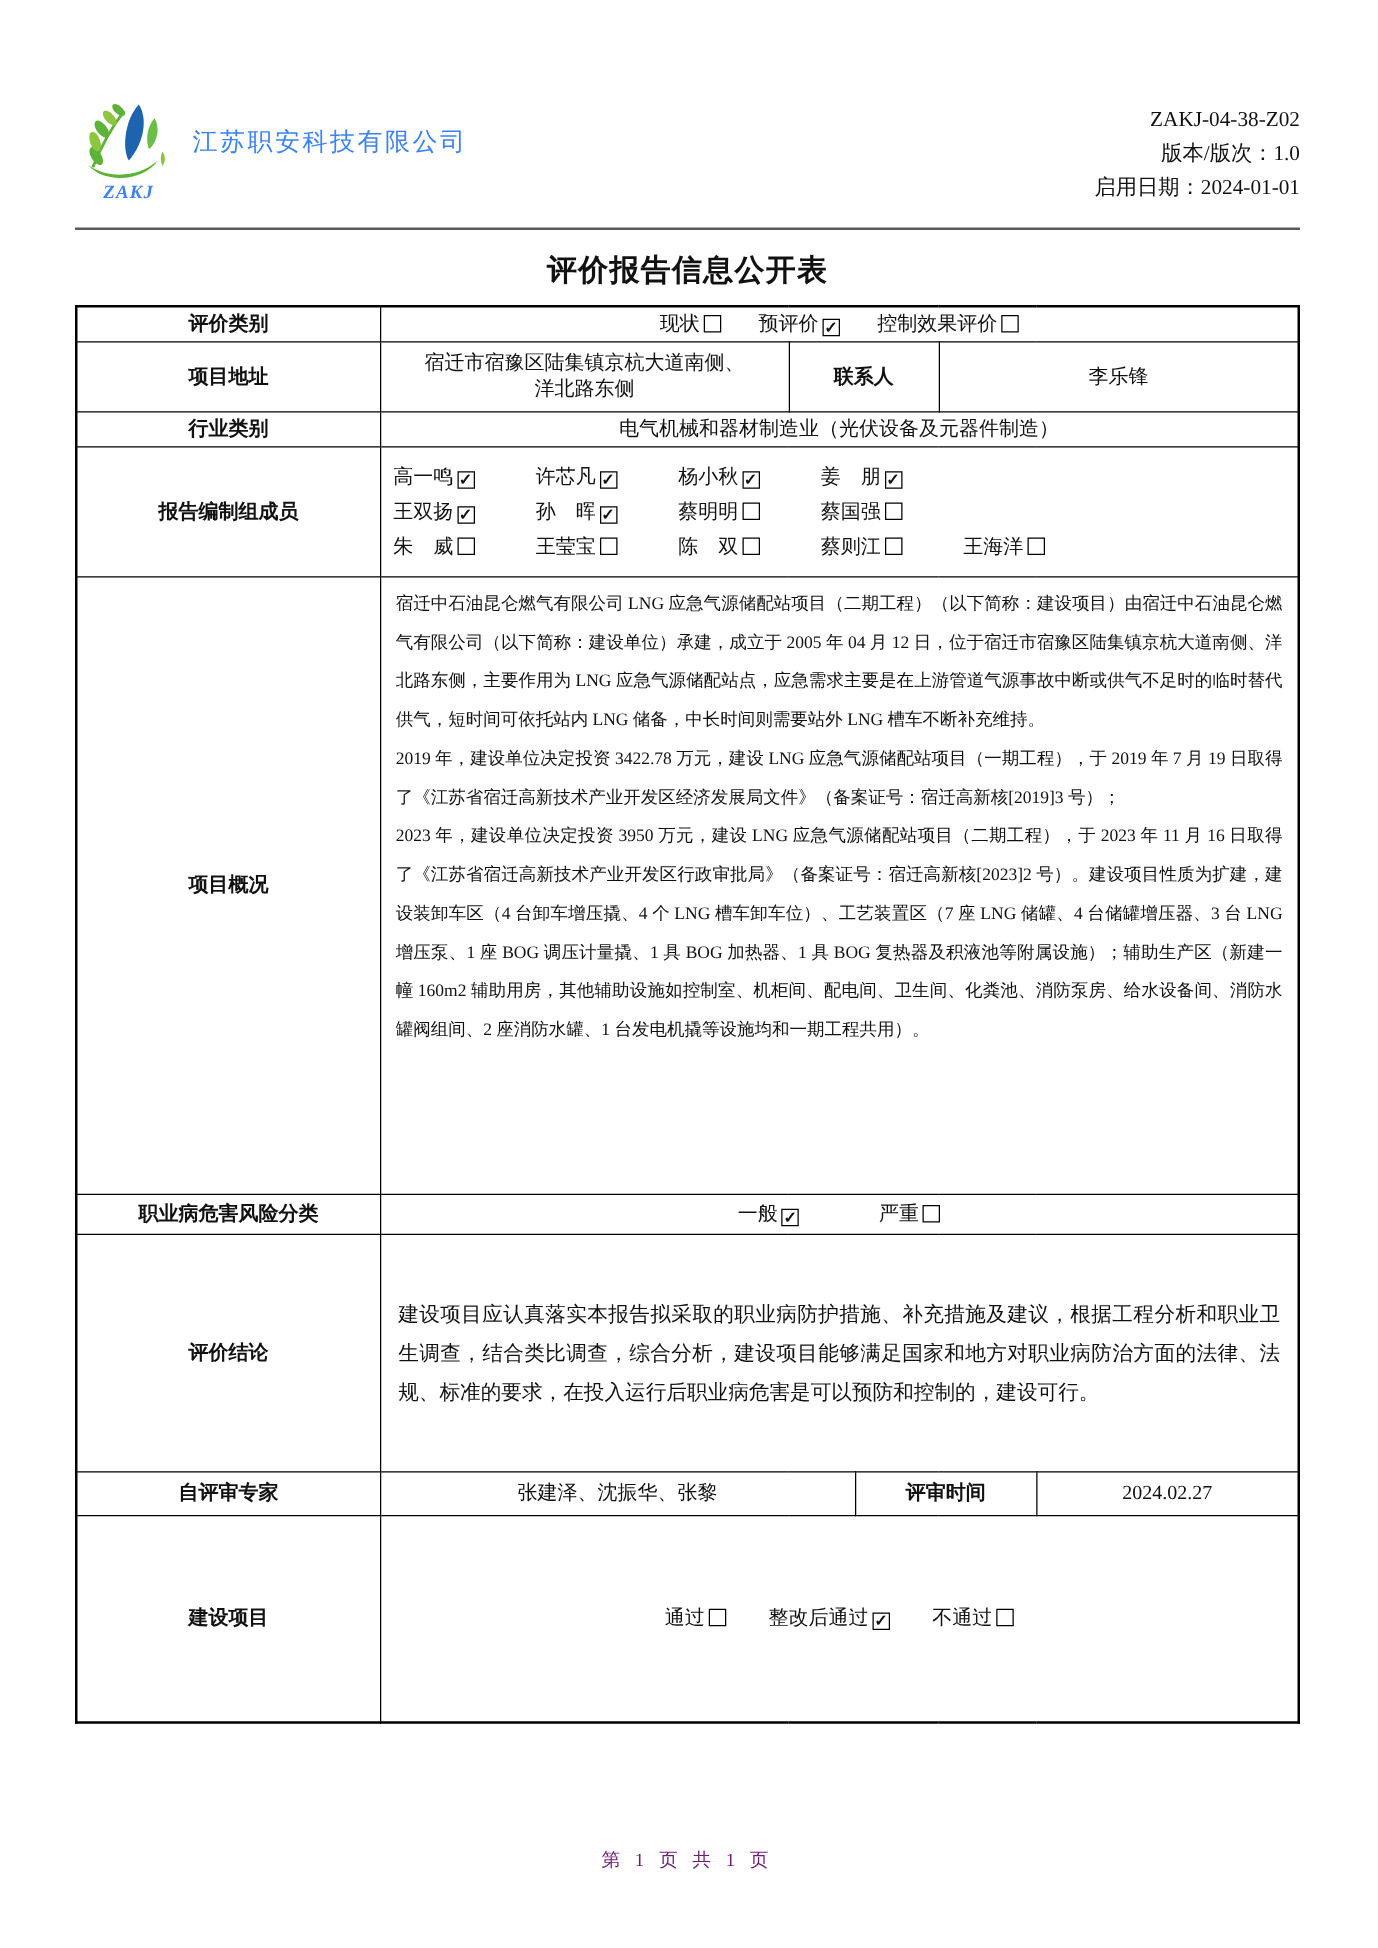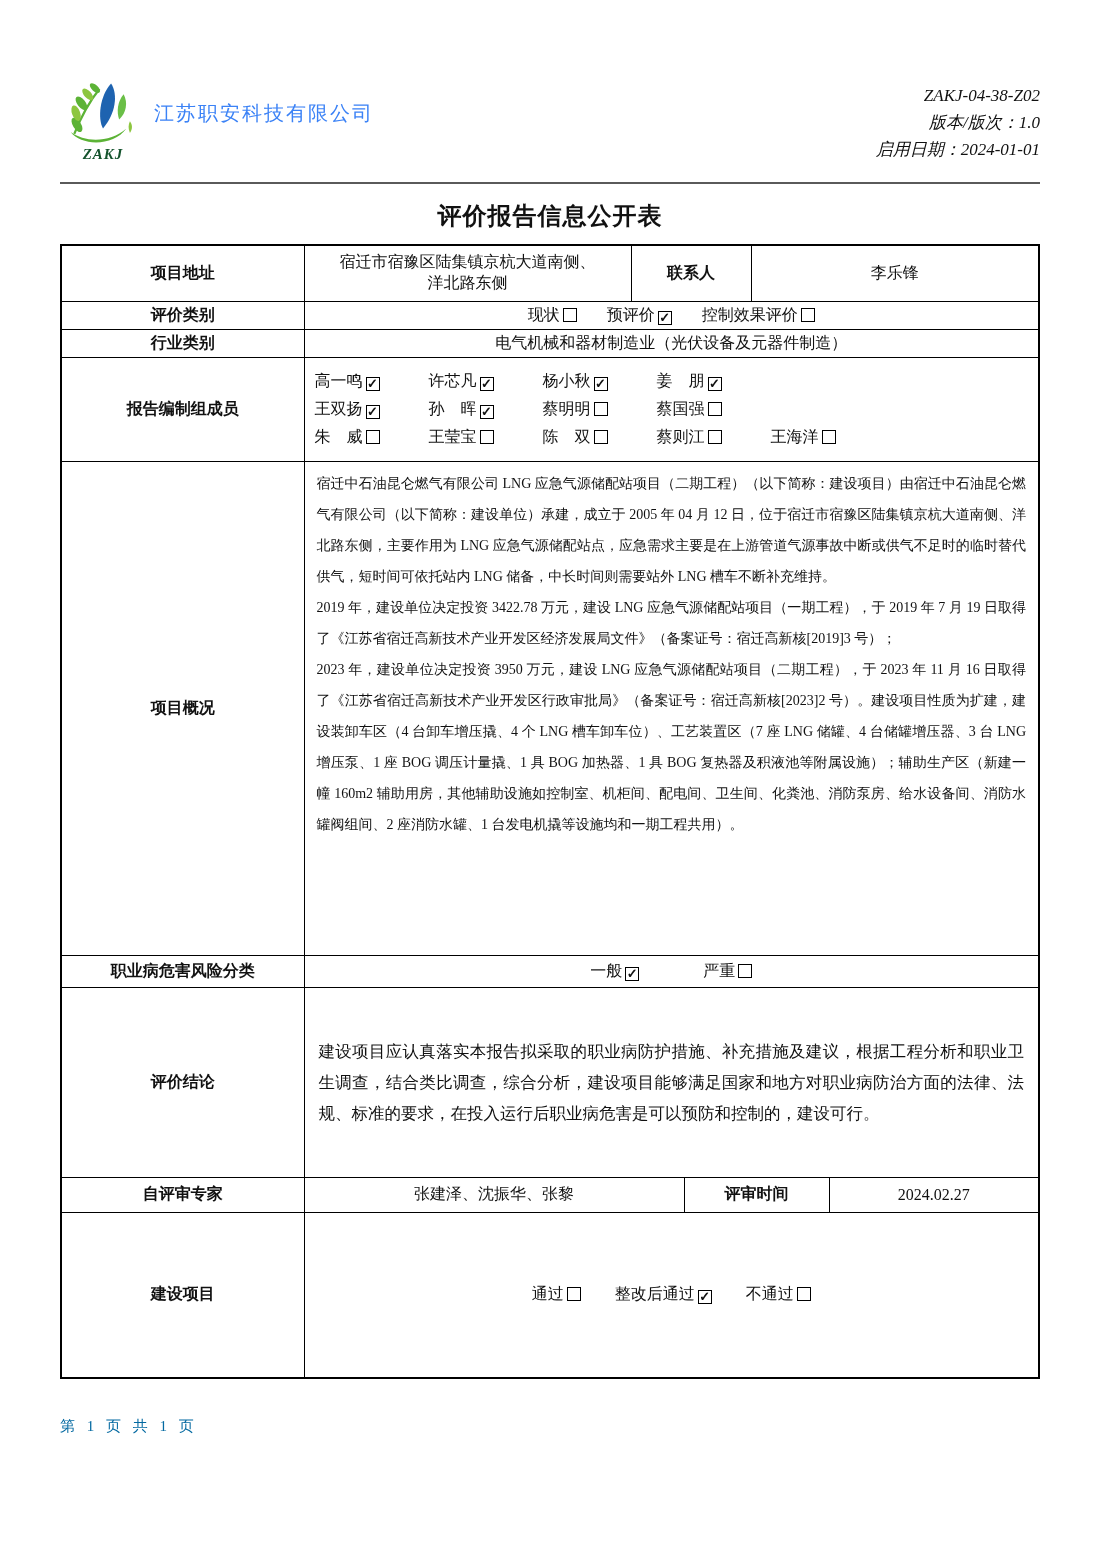--- a/index.html
+++ b/index.html
@@ -9,24 +9,24 @@
     font-family:"Liberation Serif","DejaVu Serif",serif;
     color:#111;
     position:relative;
   }
   .page { width:1102px; height:1558px; padding:80px 62px 0 60px; }
 
   
   .header { display:flex; align-items:flex-start; border-bottom:2px solid #5a5a5a; padding-bottom:4px; height:104px; }
   .logo-block { display:flex; flex-direction:column; align-items:center; width:86px; }
   .logo-svg { width:74px; height:70px; display:block; }
-  .logo-text { font-style:italic; font-weight:bold; color:#14532d; font-size:15px; letter-spacing:1px; margin-top:-4px; }
+  .logo-text { font-style:italic; font-weight:bold; color:#3b82f6; font-size:15px; letter-spacing:1px; margin-top:-4px; }
   .company-name { font-size:20px; color:#3b82f6; margin-left:8px; margin-top:20px; letter-spacing:2px; }
   .header-spacer { flex:1; }
-  .doc-meta { text-align:right; font-size:17px; line-height:27px; margin-top:2px;font-style:italic; }
+  .doc-meta { text-align:right; font-size:17px; line-height:27px; margin-top:2px; }
 
   
   .doc-title { text-align:center; font-size:24px; font-weight:bold; margin-top:16px; margin-bottom:12px; letter-spacing:1px; }
 
   
   table.main { border-collapse:collapse; table-layout:fixed; width:978px; border:2px solid #000; }
   td { border:1px solid #000; font-size:16px; vertical-align:middle; padding:2px 6px; overflow:hidden; }
   td.lbl { font-weight:bold; text-align:center; }
   td.c { text-align:center; }
   td.pre { white-space:pre-line; }
@@ -39,21 +39,21 @@
   }
   .team-cell { padding:6px 4px 6px 10px; }
   .team-line { display:flex; margin:7px 0; }
   .member { width:114px; white-space:nowrap; text-align:left; }
   .overview-cell { padding:6px 12px; vertical-align:top; }
   .overview-cell p { font-size:14px; line-height:31px; text-align:justify; }
   .conclusion-cell { padding:10px 14px;margin-left:32px; }
   .conclusion-cell p { font-size:16.5px; line-height:31px; text-align:justify; }
 
   
-  .footer { margin-top:38px; font-size:15px; color:#0369a1; letter-spacing:4px; }
+  .footer { text-align:center; margin-top:100px; font-size:15px; color:#701a75; letter-spacing:4px; }
 </style>
 </head>
 <body>
 
 <div class="page">
 
   <div class="header">
     <div class="logo-block">
       <svg class="logo-svg" viewBox="0 0 80 78">
         <path d="M8,60 Q20,30 36,10" stroke="#5cb336" stroke-width="2.5" fill="none"></path>
@@ -85,37 +85,37 @@
       <col style="width:243px">
         <col style="width:327px">
         <col style="width:53px">
       <col style="width:67px">
         <col style="width:78px">
         <col style="width:210px">
     </colgroup>
 
     <tbody>
 
-    <tr style="height:56px">
-      <td class="lbl">项目地址</td>
-      <td class="c pre">宿迁市宿豫区陆集镇京杭大道南侧、
-洋北路东侧</td>
-      <td class="lbl" colspan="2">联系人</td>
-      <td class="c" colspan="2">李乐锋</td>
-    </tr>
-
     <tr style="height:28px">
       <td class="lbl">评价类别</td>
       <td colspan="5">
         <div class="options" style="gap:30px">
           <span class="opt"><span>现状</span><span class="cb"></span></span>
           <span class="opt"><span>预评价</span><span class="cb">✓</span></span>
           <span class="opt"><span>控制效果评价</span><span class="cb"></span></span>
         </div>
       </td>
+    </tr>
+
+    <tr style="height:56px">
+      <td class="lbl">项目地址</td>
+      <td class="c pre">宿迁市宿豫区陆集镇京杭大道南侧、
+洋北路东侧</td>
+      <td class="lbl" colspan="2">联系人</td>
+      <td class="c" colspan="2">李乐锋</td>
     </tr>
 
     <tr style="height:28px">
       <td class="lbl">行业类别</td>
       <td class="c" colspan="5">电气机械和器材制造业（光伏设备及元器件制造）</td>
     </tr>
 
     <tr style="height:86px">
       <td class="lbl">报告编制组成员</td>
       <td colspan="5" class="team-cell">

